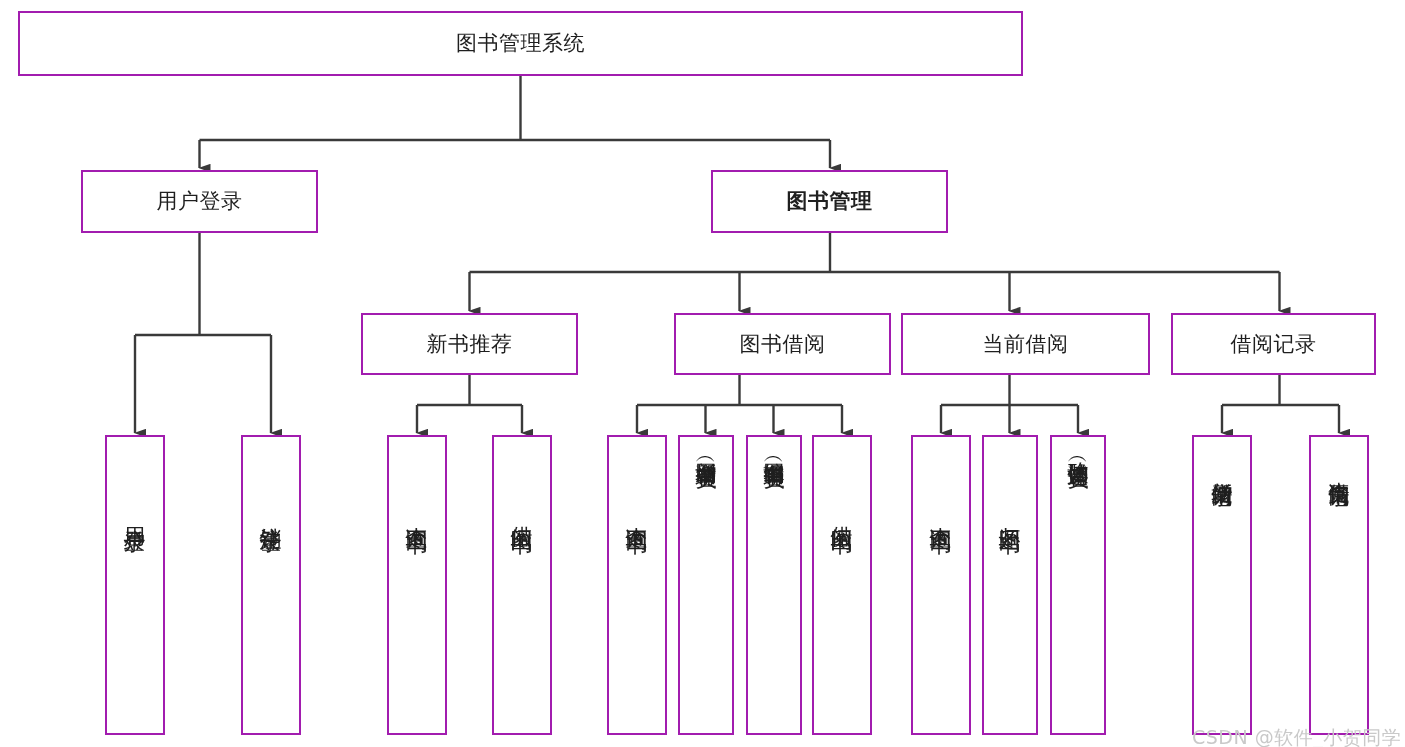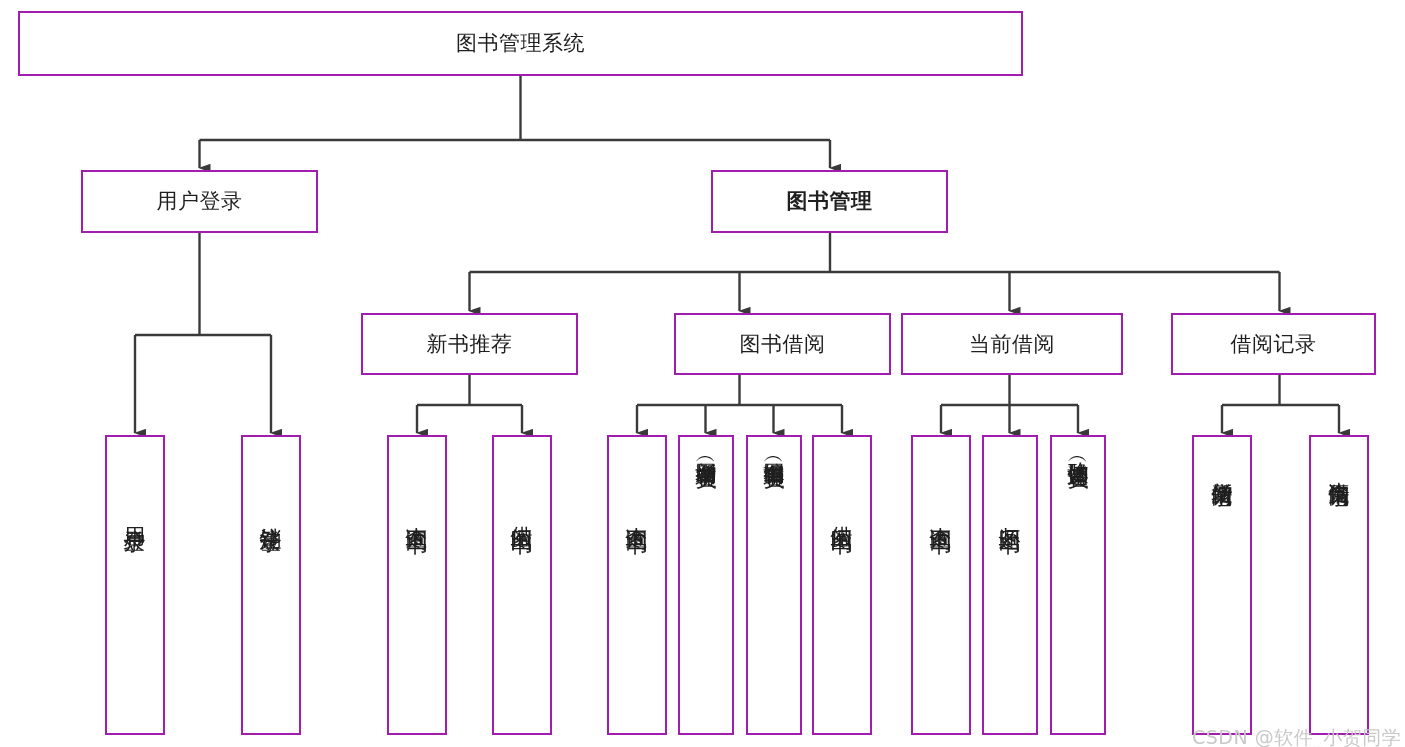--- a/index.html
+++ b/index.html
@@ -145,21 +145,21 @@
   <div class="node horizontal" style="left:711px; top:170px; width:237px; height:63px;font-weight:bold;">
     <span class="label">图书管理</span>
   </div>
 
   <div class="node horizontal" style="left:361px; top:313px; width:217px; height:62px;">
     <span class="label">新书推荐</span>
   </div>
   <div class="node horizontal" style="left:631px; top:313px; width:217px; height:62px;margin-left:43px;">
     <span class="label">图书借阅</span>
   </div>
-  <div class="node horizontal" style="left:901px; top:313px; width:222px; height:62px;">
+  <div class="node horizontal" style="left:901px; top:313px; width:249px; height:62px;">
     <span class="label">当前借阅</span>
   </div>
   <div class="node horizontal" style="left:1171px; top:313px; width:205px; height:62px;">
     <span class="label">借阅记录</span>
   </div>
 
   <div class="node vertical" style="left:105px; top:435px; width:60px; height:300px; padding-top:72px;">
     <span class="label">用户登录</span>
   </div>
   <div class="node vertical" style="left:241px; top:435px; width:60px; height:300px; padding-top:72px;">

